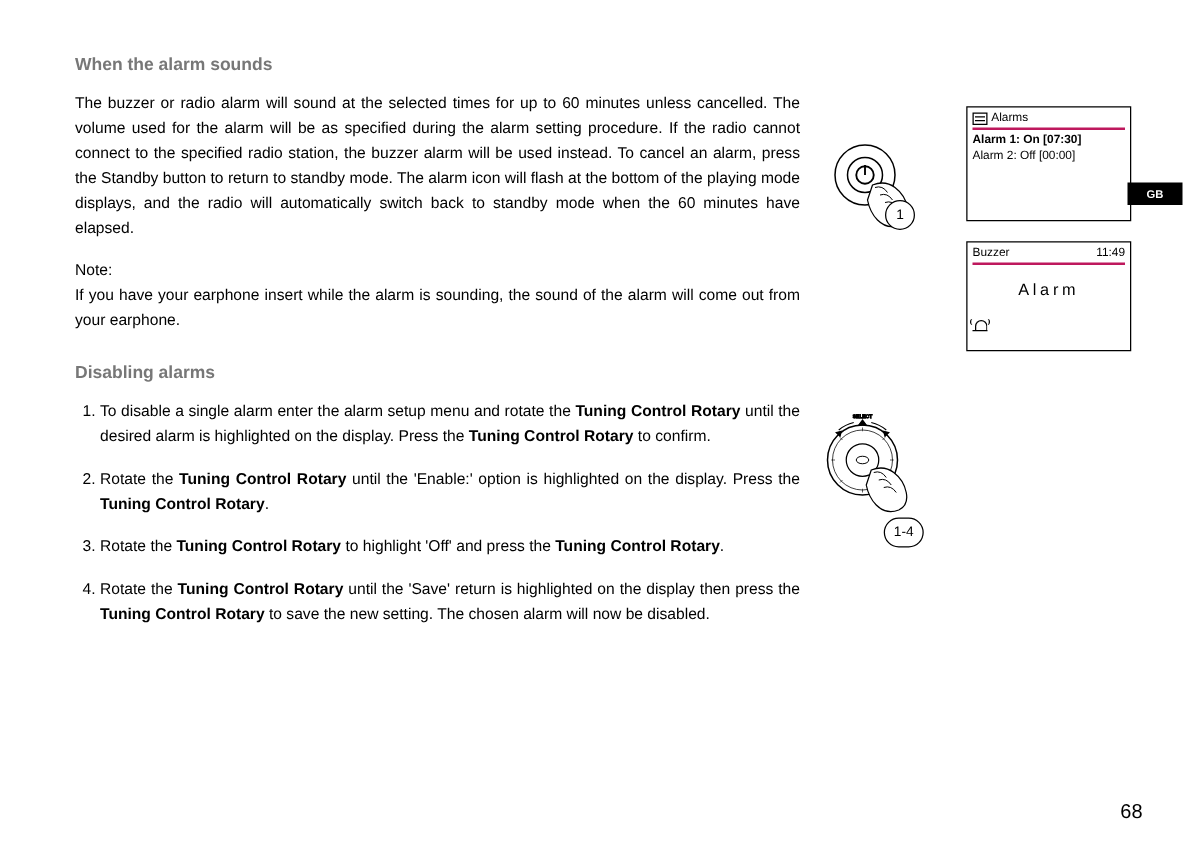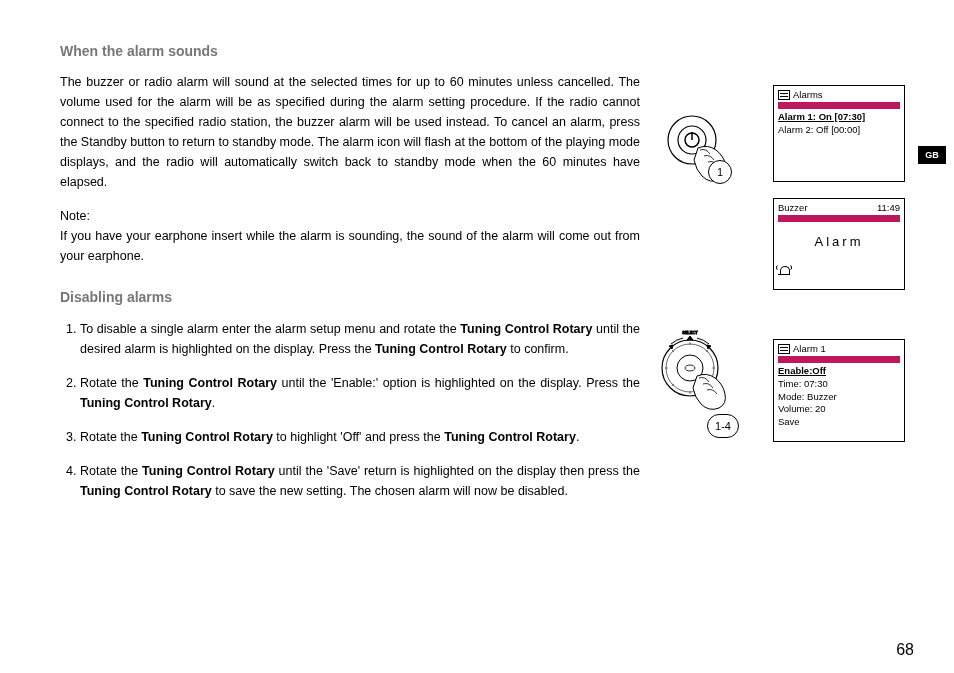--- a/index.html
+++ b/index.html
@@ -35,21 +35,21 @@
   .note-text { text-align: justify; margin: 0 0 20px 0; }
   ol.steps { padding-left: 20px; margin: 6px 0 0 0; }
   ol.steps li { margin-bottom: 14px; text-align: justify; }
   .page-no { position: absolute; right: 40px; bottom: 14px; font-size: 16px; margin-left: 16px; }
 
   
   .tab-gb {
     position: absolute;
     right: 8px;
     top: 146px;
-    width: 28px;
+    width: 44px;
     height: 18px;
     background: #000;
     color: #fff;
     font-size: 9px;
     font-weight: bold;
     display: flex;
     align-items: center;
     justify-content: center;
   }
 
@@ -65,27 +65,27 @@
     box-sizing: border-box;
     padding: 3px 4px 4px 4px;
     font-size: 9.5px;
     margin-bottom: 16px;
     background: #fff;
   }
   .lcd .hdr {
     display: flex;
     align-items: center;
     gap: 3px;
-    border-bottom: 7px solid #be185d;
+    border-bottom: 2px solid #be185d;
     padding-bottom: 2px;
     margin-bottom: 2px;
   }
   .lcd .hdr .title { flex: 1; }
   .lcd .hdr .time { font-size: 9.5px; }
-  .lcd .bold { font-weight: bold; text-decoration: underline; }
+  .lcd .bold { font-weight: bold; }
   .lcd .big-center {
     text-align: center;
     letter-spacing: 3px;
     font-size: 13px;
     padding: 10px 0 14px 0;
   }
   .lcd .spacer60 { height: 40px; }
   .lcd .spacer10 { height: 8px; }
   .lcd .row { line-height: 1.35; }
   .mini-icon {
@@ -213,32 +213,20 @@
       </div>
       <div class="big-center">Alarm</div>
       <span class="alarm-bell">
         <span class="wave-l"></span><span class="body"></span><span class="wave-r"></span><span class="base"></span>
       </span>
       <div class="spacer10"></div>
     </div>
 
   </div>
 
-  <div class="lcd" style="position:absolute; left:773px; top:339px;">
-    <div class="hdr">
-      <span class="mini-icon"></span>
-      <span class="title">Alarm 1</span>
-    </div>
-    <div class="row bold">Enable:Off</div>
-    <div class="row">Time: 07:30</div>
-    <div class="row">Mode: Buzzer</div>
-    <div class="row">Volume: 20</div>
-    <div class="row">Save</div>
-    <div class="spacer10"></div>
-  </div>
 
   <div class="illus" style="left:660px; top:108px;">
     <svg width="80" height="80" viewBox="0 0 80 80">
       <circle cx="32" cy="32" r="24" fill="none" stroke="#000" stroke-width="1.2"></circle>
       <circle cx="32" cy="32" r="14" fill="none" stroke="#000" stroke-width="1.2"></circle>
 
       <circle cx="32" cy="32" r="7" fill="none" stroke="#000" stroke-width="1.5"></circle>
       <line x1="32" y1="24" x2="32" y2="32" stroke="#000" stroke-width="1.5"></line>
 
       <path d="M38 40 q10 -4 18 2 q8 6 10 16 q2 10 -6 14 q-10 4 -18 -4 q-6 -6 -8 -16 z" fill="#fff" stroke="#000" stroke-width="1"></path>

